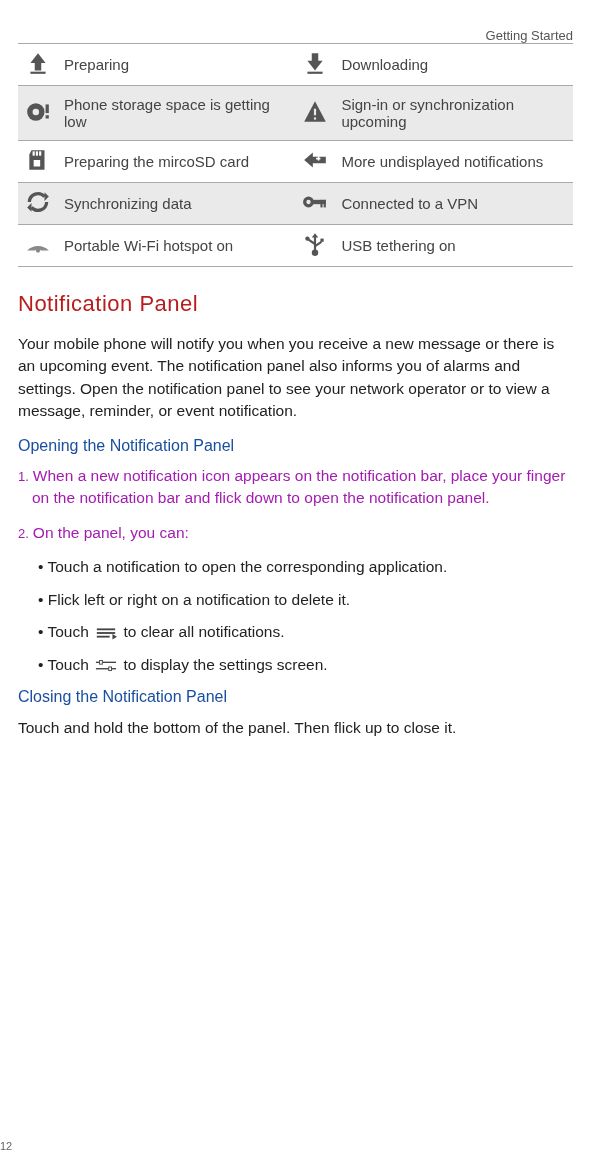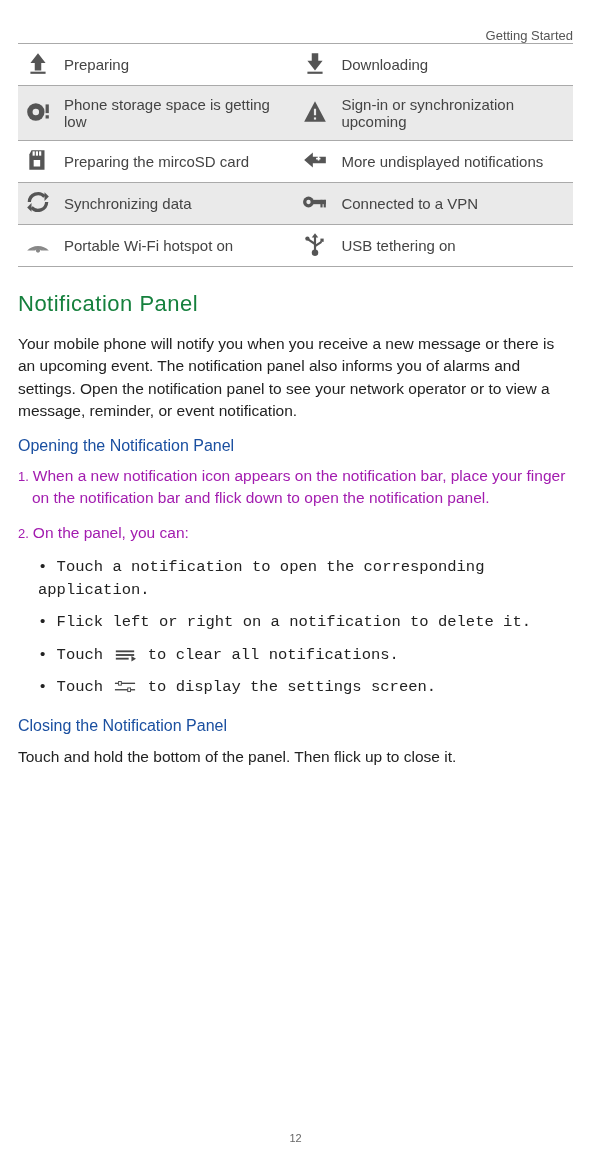--- a/index.html
+++ b/index.html
@@ -46,21 +46,21 @@
     }
     .icon-table td.labelcell {
       width: 238px;
     }
     .iconbox {
       display: inline-block;
       width: 26px;
       height: 26px;
     }
     .section-title {
-      color: #15803d;
+      color: #b91c1c;
       font-size: 22px;
       font-weight: 400;
       margin: 22px 0 16px 0;
       letter-spacing: 0.5px;
     }
     .para {
       font-size: 15.5px;
       line-height: 1.45;
       color: #222;
       margin-bottom: 14px;
@@ -79,42 +79,40 @@
       margin-bottom: 12px;
       padding-left: 14px;
       text-indent: -14px;
     }
     .ol-item .num {
       font-size: 13px;
       margin-right: 4px;
     }
     .ul-list {
       padding-left: 20px;
-      margin-bottom: 18px;
-      font-family: Liberation Mono, monospace;
+      margin-bottom: 12px;
     }
     .ul-item {
       font-size: 15.5px;
       line-height: 1.45;
       color: #222;
       margin-bottom: 10px;
     }
     .inline-icon {
       display: inline-block;
       width: 22px;
       height: 14px;
       vertical-align: middle;
       margin: 0 2px;
     }
     .page-num {
       position: absolute;
-      bottom: 24px;
+      bottom: 16px;
       width: 100%;
       left: 0;
-      text-align: center;
       font-size: 11px;
       color: #666;
     }
   </style>
 </head>
 <body>
 
 <div class="header">Getting Started</div>
 
 <table class="icon-table">

